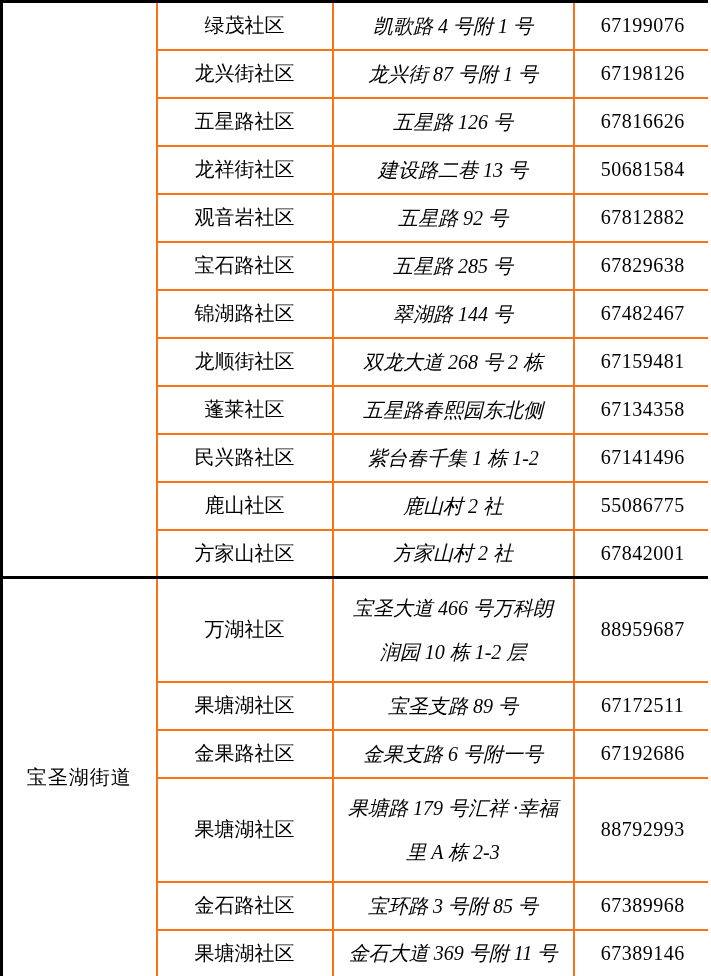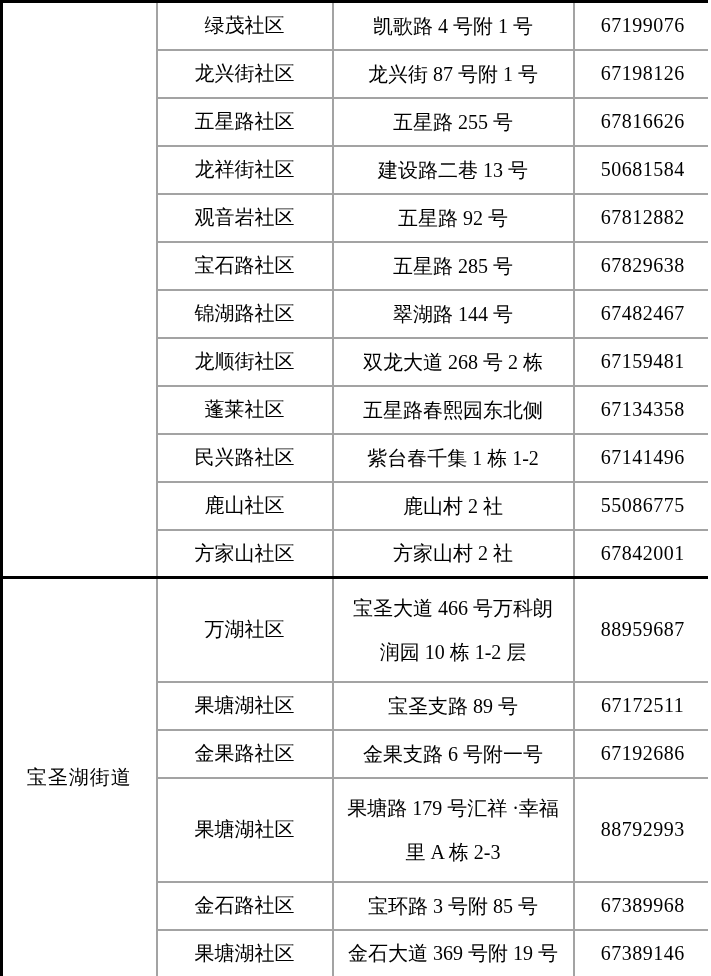--- a/index.html
+++ b/index.html
@@ -18,21 +18,21 @@
     box-sizing: border-box;
     overflow: hidden;
   }
   table.contact-table {
     border-collapse: collapse;
     table-layout: fixed;
     width: 711px;
     height: 976px;
   }
   table.contact-table td {
-    border: 2px solid #a3a3a3;
+    border: 2px solid #f97316;
     text-align: center;
     vertical-align: middle;
     font-size: 20px;
     padding: 0 4px;
     overflow: hidden;
   }
   
   table.contact-table {
     border: 3px solid #000000;
   }
@@ -45,20 +45,21 @@
   col.c-phone    { width: 139px; }
 
   td.street {
     font-size: 21px;
     letter-spacing: 1px;
     font-family: Liberation Serif, serif;
   }
   td.address {
     white-space: pre-line;
     line-height: 2.2;
+    font-style: italic;
   }
   td.phone {
     font-size: 21px;
     letter-spacing: 0.5px;
   }
   tr.row-normal { height: 48px; }
   tr.row-tall   { height: 104px; }
 </style>
 </head>
 <body>
@@ -78,21 +79,21 @@
     <td class="address">凯歌路 4 号附 1 号</td>
     <td class="phone">67199076</td>
   </tr>
         <tr class="row-normal">
     <td class="community">龙兴街社区</td>
     <td class="address">龙兴街 87 号附 1 号</td>
     <td class="phone">67198126</td>
   </tr>
         <tr class="row-normal">
     <td class="community">五星路社区</td>
-    <td class="address">五星路 255 号</td>
+    <td class="address">五星路 126 号</td>
     <td class="phone">67816626</td>
   </tr>
         <tr class="row-normal">
     <td class="community">龙祥街社区</td>
     <td class="address">建设路二巷 13 号</td>
     <td class="phone">50681584</td>
   </tr>
         <tr class="row-normal">
     <td class="community">观音岩社区</td>
     <td class="address">五星路 92 号</td>
@@ -156,18 +157,18 @@
 里 A 栋 2-3</td>
     <td class="phone">88792993</td>
   </tr>
         <tr class="row-normal">
     <td class="community">金石路社区</td>
     <td class="address">宝环路 3 号附 85 号</td>
     <td class="phone">67389968</td>
   </tr>
         <tr class="row-normal">
     <td class="community">果塘湖社区</td>
-    <td class="address">金石大道 369 号附 19 号</td>
+    <td class="address">金石大道 369 号附 11 号</td>
     <td class="phone">67389146</td>
   </tr>
       </tbody>
   </table>
 </div>
 
 </body></html>

